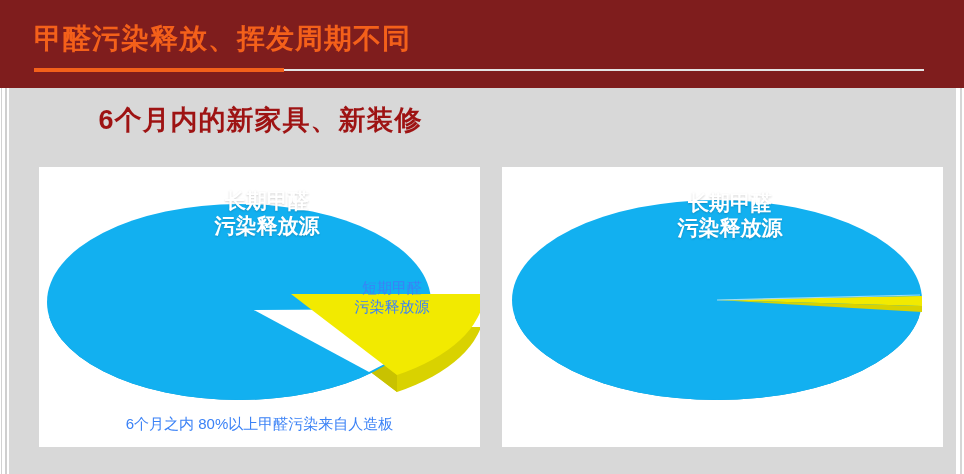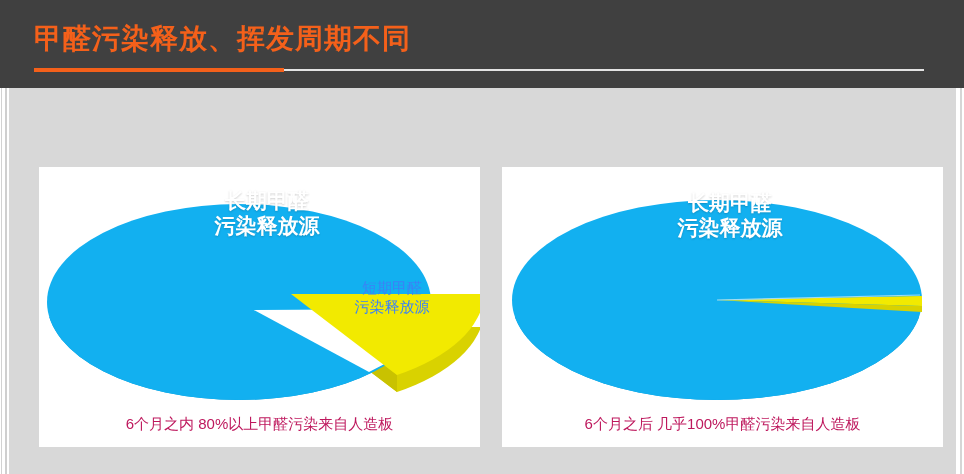--- a/index.html
+++ b/index.html
@@ -27,21 +27,21 @@
   }
   .edge-bar.b1 { left: 1px;  width: 1px; }
   .edge-bar.b2 { left: 5px;  width: 2px; background:#cfcfcf; }
   .edge-right  { position:absolute; top:0; bottom:0; right:2px; width:2px; background:#d6d6d6; }
 
   
   .header {
     position: absolute;
     left: 0; top: 0;
     width: 964px; height: 88px;
-    background: #404040;
+    background: #7f1d1d;
   }
   .header-title {
     position: absolute;
     left: 34px; top: 20px;
     font-size: 28px;
     font-weight: bold;
     color: #f4601a;
     letter-spacing: 1px;
     white-space: nowrap;
   }
@@ -102,21 +102,21 @@
     width: 441px; height: 245px;
     overflow: visible;
   }
 
   .caption {
     position: absolute;
     left: 0; bottom: 13px;
     width: 441px;
     text-align: center;
     font-size: 15px;
-    color: #be185d;
+    color: #3b82f6;
     white-space: nowrap;
   }
 
   
   .pie-svg { position:absolute; left:0; top:0; }
 
   
   .pie-label-main {
     position: absolute;
     text-align: center;
@@ -156,20 +156,21 @@
   <div class="header">
     <div class="header-title">甲醛污染释放、挥发周期不同</div>
     <div class="rule-grey"></div>
     <div class="rule-orange"></div>
   </div>
 
   <div class="stage">
 
     <div class="col left">
 
+      <div class="col-heading">6个月内的新家具、新装修</div>
 
       <div class="panel">
         <div class="panel-clip">
 
           <svg class="pie-svg" width="441" height="245" viewBox="0 0 441 245">
             <defs>
               <clipPath id="blueBottomL">
                 <rect x="0" y="150" width="441" height="120"></rect>
               </clipPath>
               <clipPath id="yellowBottomL">
@@ -248,18 +249,17 @@
             <path d="M215,133 L420,139 L420,145 Z" fill="#d9d200"></path>
             <path d="M215,133 L418,128" stroke="#9fdcf5" stroke-width="1.2" fill="none"></path>
           </svg>
 
           <div class="pie-label-main r">
             <span class="ln">长期甲醛</span>
             <span class="ln">污染释放源</span>
           </div>
         </div>
 
-        <div class="caption">6个月之后  几乎100%甲醛污染来自人造板</div>
       </div>
     </div>
 
   </div>
 </div>
 
 </body></html>

